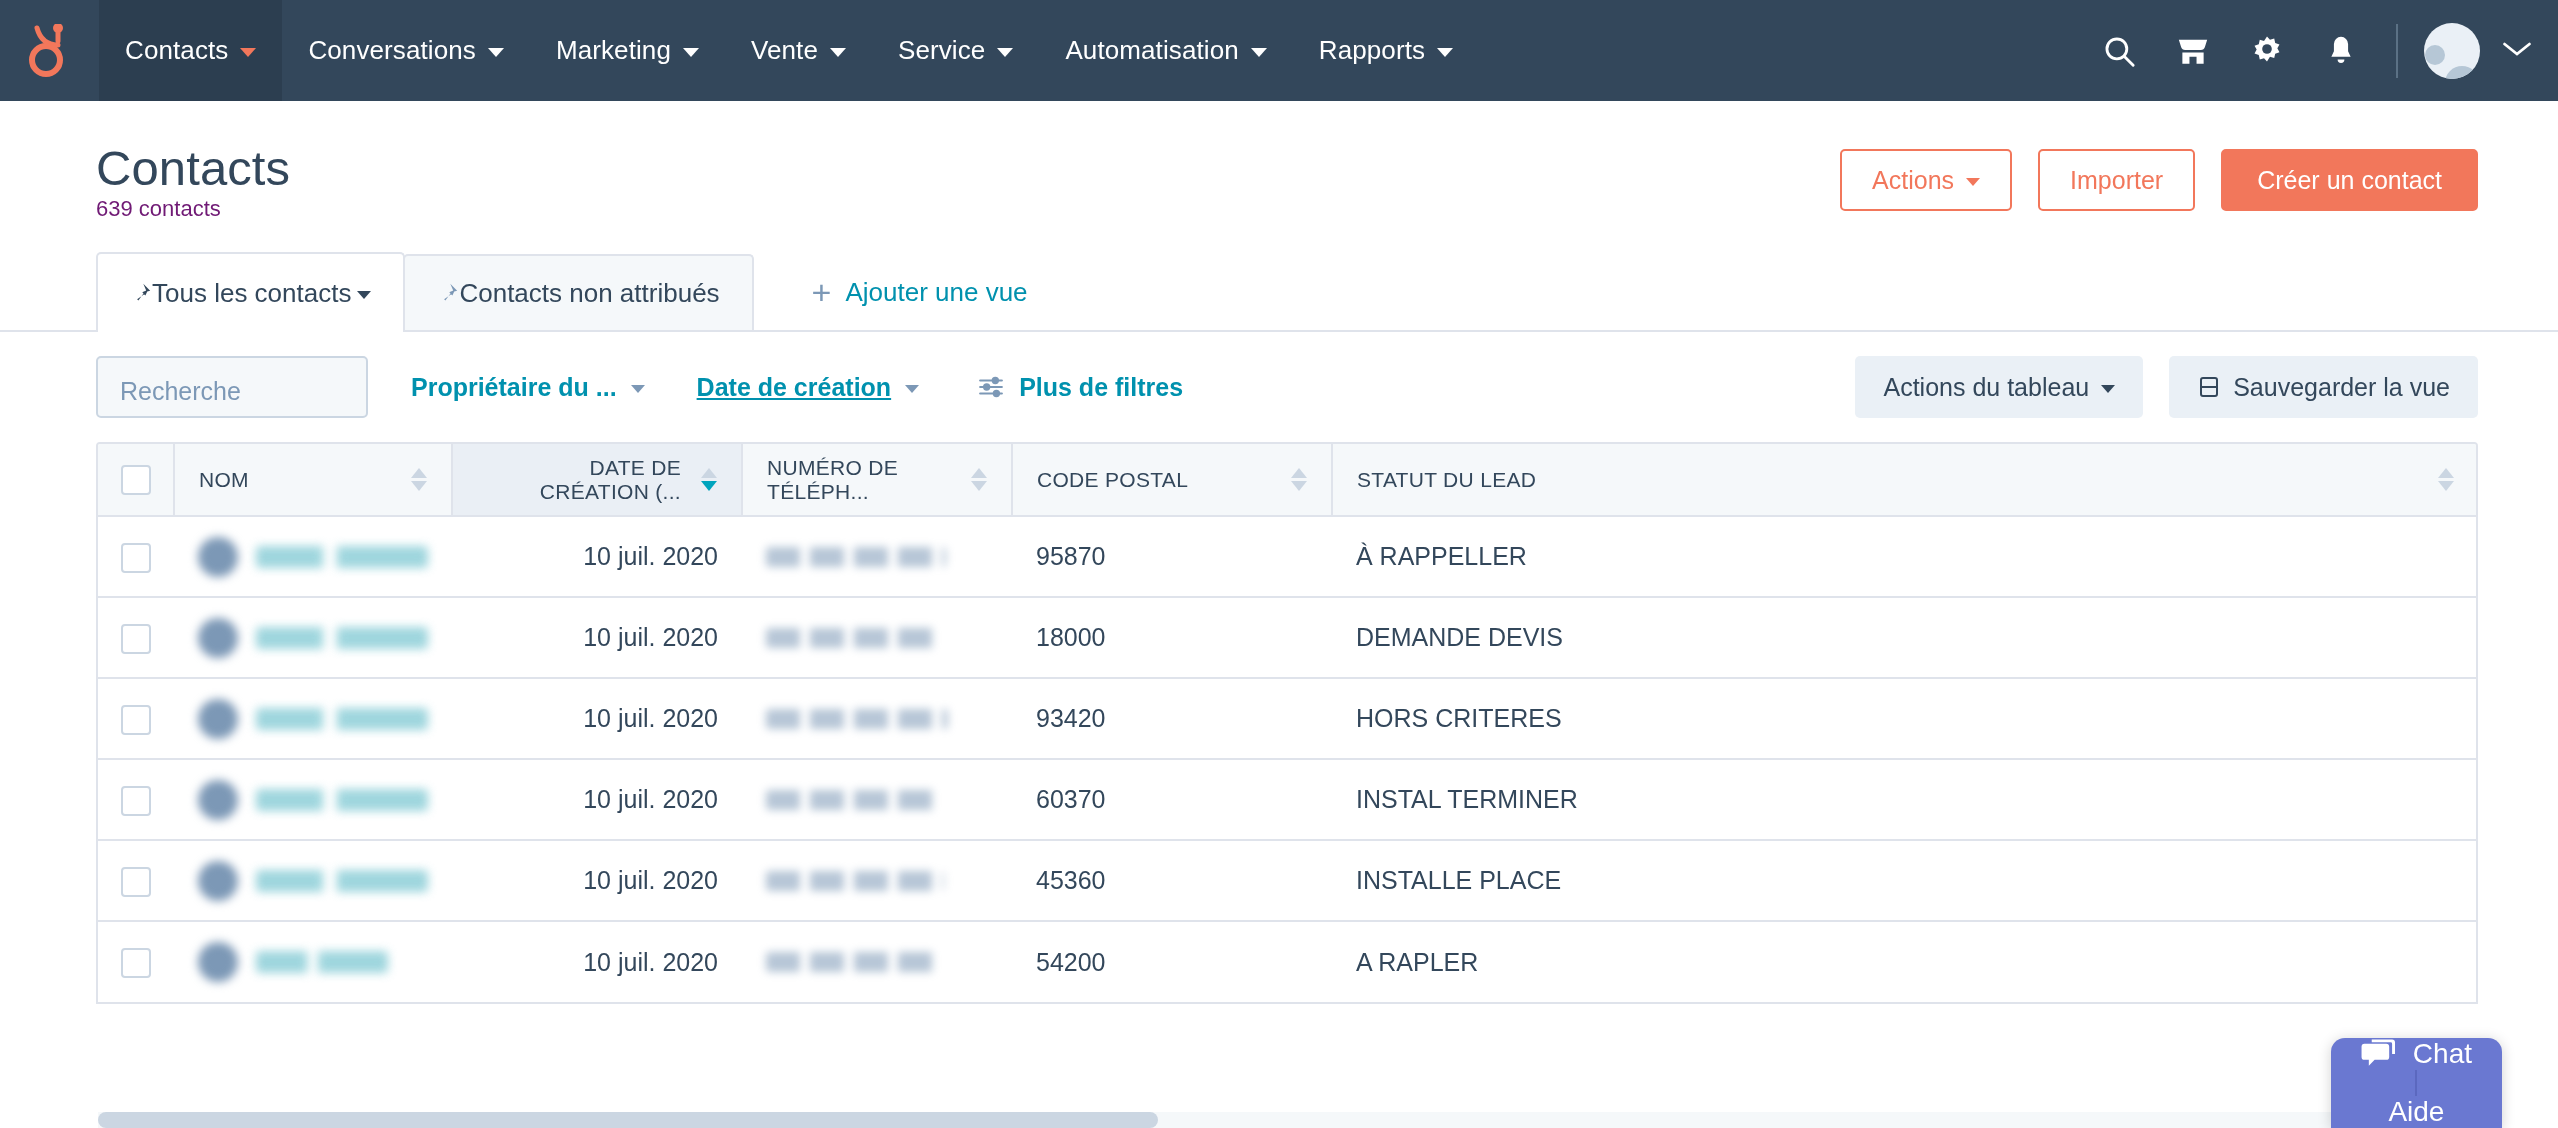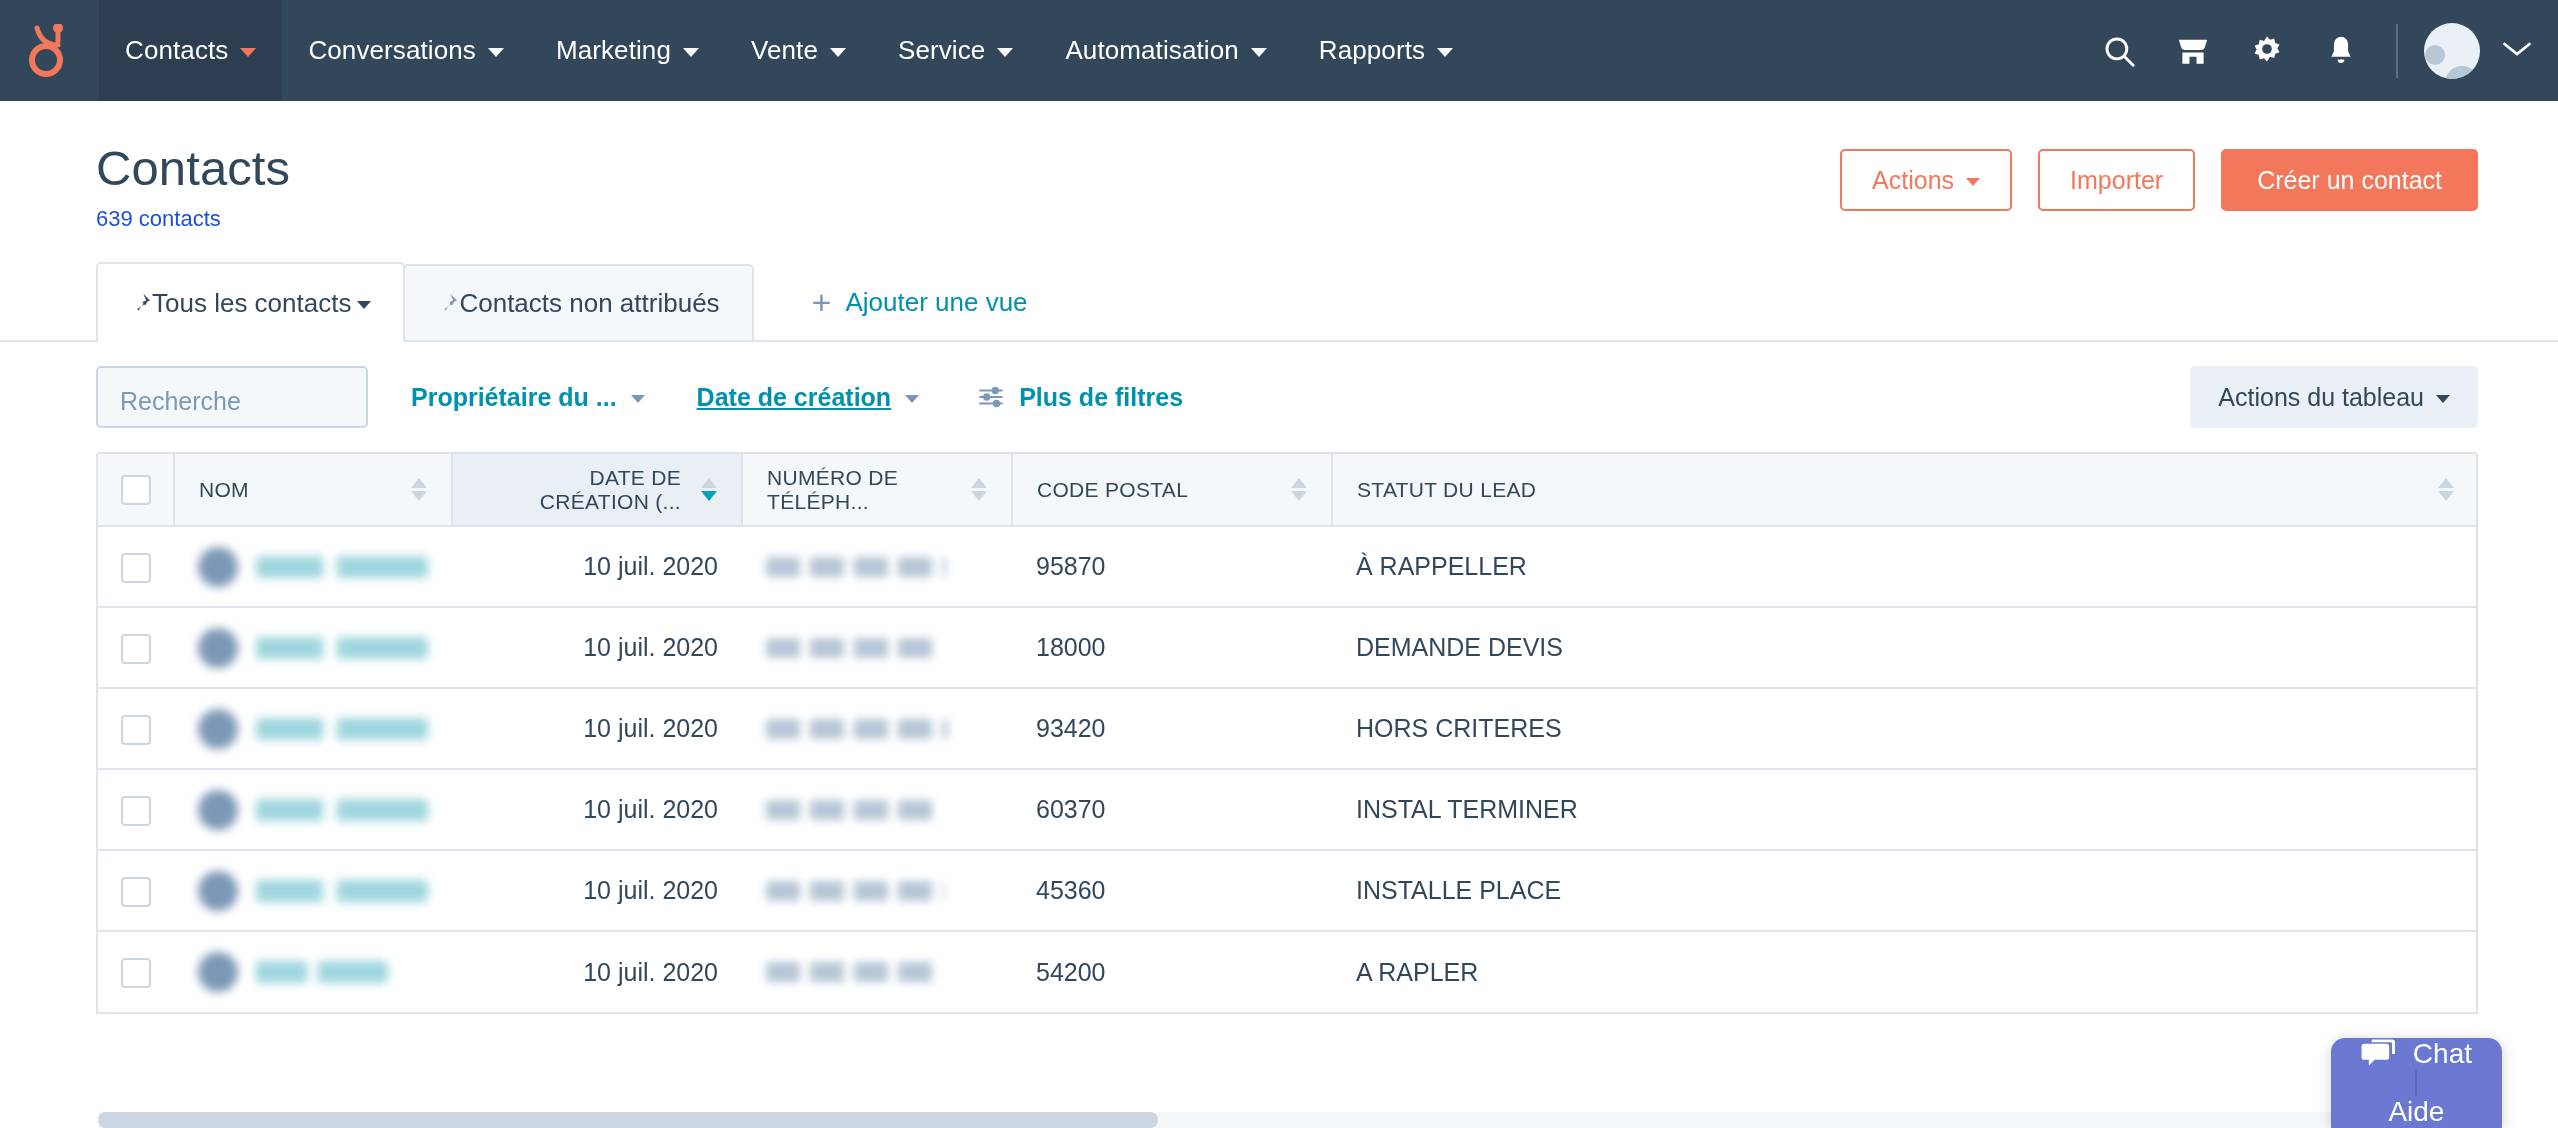--- a/index.html
+++ b/index.html
@@ -105,22 +105,22 @@
   }
   #page-title {
     font-size: 49px;
     font-weight: 300;
     color: #33475b;
     line-height: 1.05;
     letter-spacing: .1px;
   }
   #contacts-count {
     font-size: 22px;
-    color: #1d4ed8;
-    margin-top: 12px;
+    color: #701a75;
+    margin-top: 2px;
   }
   .header-actions {
     margin-left: auto;
     display: flex;
     align-items: center;
     gap: 26px;
     padding-top: 6px;
   }
   .btn {
     font-family: "Liberation Sans", sans-serif;
@@ -553,20 +553,27 @@
           <circle cx="8" cy="12" r="2.4" fill="#7c98b6"></circle>
           <circle cx="17" cy="18" r="2.4" fill="#7c98b6"></circle>
       </svg>
       <span class="lbl">Plus de filtres</span>
     </div>
 
     <div style="margin-left:auto; display:flex; align-items:center; gap:26px;">
       <button class="btn btn-table">
         <span>Actions du tableau</span>
         <i class="caret-sm"></i>
+      </button>
+      <button class="btn btn-table">
+        <svg width="24" height="26" viewBox="0 0 24 24" fill="none" stroke="#33475b" stroke-width="2">
+          <rect x="4" y="3" width="16" height="18" rx="2"></rect>
+            <line x1="4" y1="12" x2="20" y2="12"></line>
+        </svg>
+        <span>Sauvegarder la vue</span>
       </button>
     </div>
   </div>
 
   <div id="table-wrap">
     <table>
       <colgroup>
         <col style="width:76px">
         <col style="width:278px">
         <col style="width:290px">

